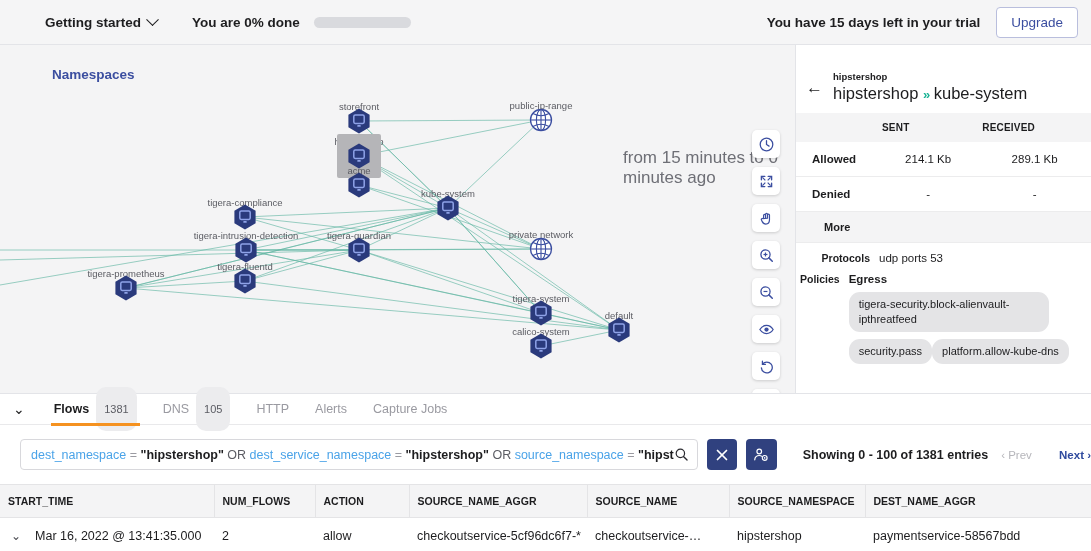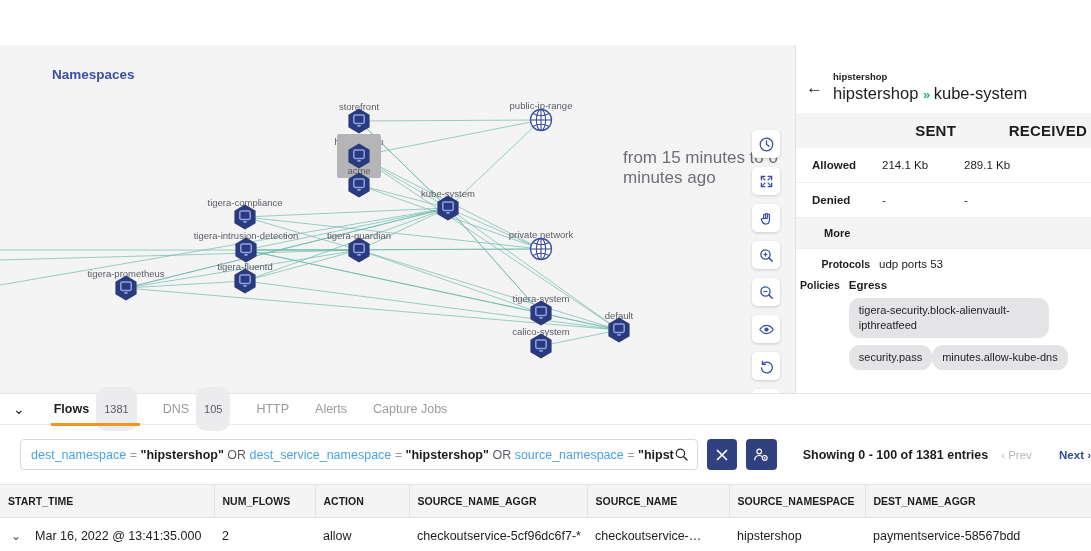--- a/index.html
+++ b/index.html
@@ -87,26 +87,26 @@
   .d-head {
     display:flex; align-items:center; gap:10px;
     padding:26px 10px 10px 10px;
   }
   .back-arrow { font-size:17px; color:#1d1d1f; line-height:1; cursor:pointer; }
   .d-title { font-size:16.5px; color:#1d1d1f; white-space:nowrap; }
   .arrows { color:#19b394; font-weight:700; font-size:13px; letter-spacing:-1px; }
 
   .d-table { width:100%; border-collapse:collapse; }
   .d-table th {
-    background:#f4f4f5; font-size:15px; font-weight:700; color:#1d1d1f;
-    padding:9px 4px; text-align:right; letter-spacing:.2px;
+    background:#f4f4f5; font-size:10px; font-weight:700; color:#1d1d1f;
+    padding:9px 4px; text-align:left; letter-spacing:.2px;
   }
   .d-table th:first-child { width:82px; }
   .d-table td {
-    font-size:11.5px; color:#1d1d1f; padding:11px 4px; 
+    font-size:11.5px; color:#1d1d1f; padding:11px 4px; text-align:center;
     border-bottom:1px solid #ececed;
   }
   .d-table td.rowhead { font-weight:700; text-align:left; padding-left:16px; font-size:11.5px; }
   .more-row { background:#f4f4f5; padding:9px 4px 9px 28px; font-size:11px; font-weight:700; color:#1d1d1f;
               border-bottom:1px solid #ececed; }
 
   .kv { display:flex; padding:9px 4px 0 4px; }
   .kv .k { width:79px; text-align:right; font-size:10.5px; font-weight:700; color:#1d1d1f; padding-right:9px; }
   .kv .v { font-size:11.5px; color:#1d1d1f; }
   .kv .v.bold { font-weight:700; }
@@ -165,20 +165,32 @@
     white-space:nowrap; overflow:hidden;
   }
   .ftable td.expander { padding-left:11px; width:29px; }
   .row-chev { color:#4b4c52; font-size:12px; cursor:pointer; }
 </style>
 </head>
 <body>
 
 <div id="app">
 
+  <div class="topbar">
+    <div class="getting-started">
+      <span>Getting started</span>
+      <span class="chev-d"></span>
+    </div>
+    <div class="done-text">You are 0% done</div>
+    <div class="progress-track">
+      <div class="progress-fill"></div>
+    </div>
+    <div class="trial-text">You have 15 days left in your trial</div>
+    <button class="upgrade-btn">Upgrade</button>
+  </div>
 
   <div class="rail">
     <span class="rail-glyph">»</span>
   </div>
 
   <div class="graph-panel">
     <div class="ns-title">Namespaces</div>
     <div class="time-range">from 15 minutes to 0 minutes ago</div>
     <svg class="graph-svg" id="graph-svg" viewBox="0 0 795 348">
         <line x1="359" y1="76" x2="541" y2="75" stroke="#63b7a4" stroke-width="0.9" opacity="0.72"></line>
@@ -402,21 +414,21 @@
 
     <div class="kv">
       <div class="k">Protocols</div>
       <div class="v">udp ports 53</div>
     </div>
 
     <div class="kv">
       <div class="k">Policies</div>
       <div>
         <div class="v bold">Egress</div>
-        <div id="policy-pills"><div class="pill">tigera-security.block-alienvault-ipthreatfeed</div><div class="pill">security.pass</div><div class="pill">minutes.allow-kube-dns</div></div>
+        <div id="policy-pills"><div class="pill">tigera-security.block-alienvault-ipthreatfeed</div><div class="pill">security.pass</div><div class="pill">platform.allow-kube-dns</div></div>
       </div>
     </div>
   </div>
 
   <div class="bottom">
     <div class="tabs">
       <span class="tabs-chev">⌄</span>
       <div id="tab-list" style="display:flex;align-items:center;">
           <div class="tab active">
             <span>Flows</span>

